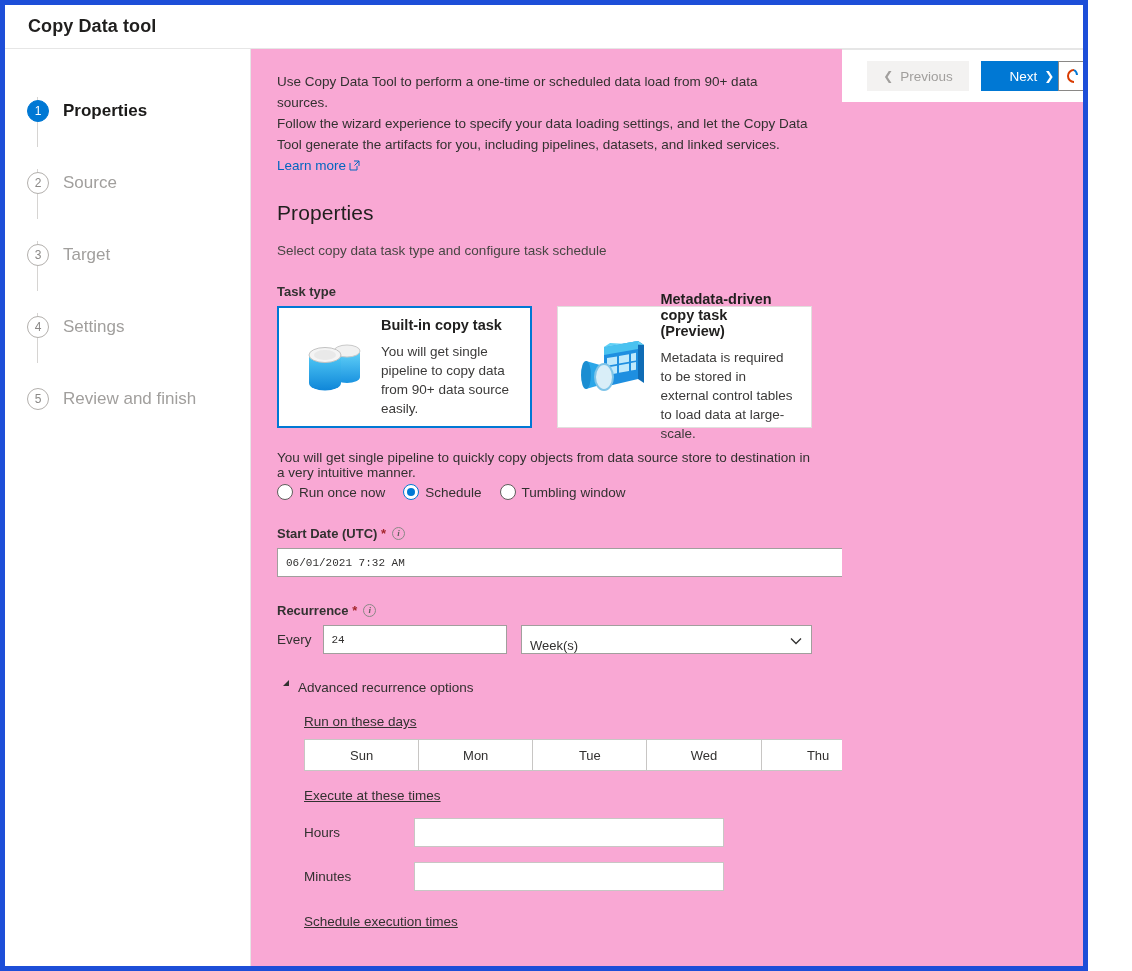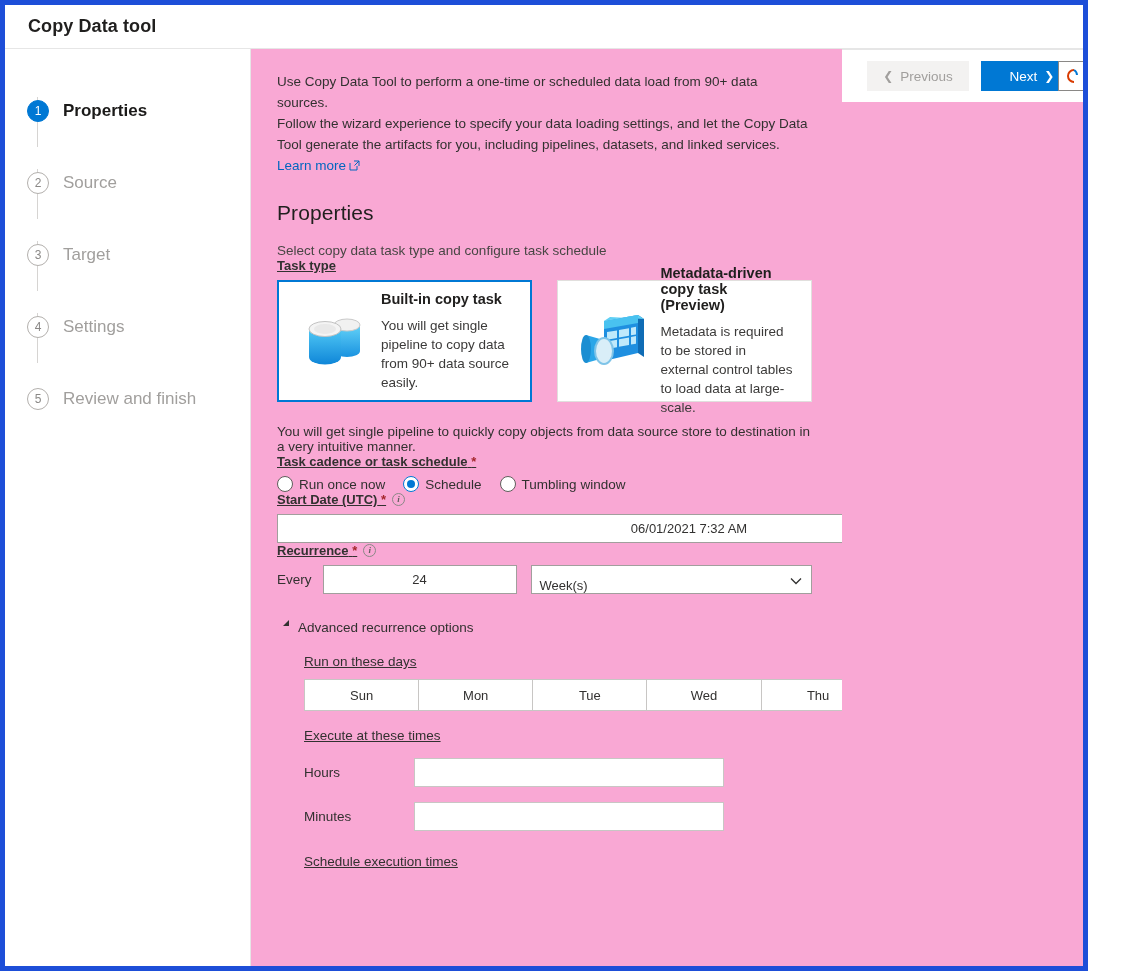--- a/index.html
+++ b/index.html
@@ -155,23 +155,23 @@
   .section-sub {
     font-size: 13.5px;
     color: #484644;
     margin-top: 18px;
   }
 
   .field-label {
     font-size: 13px;
     font-weight: bold;
     color: #323130;
+    margin-top: 26px;
     margin-bottom: 7px;
     display: block;
-    text-decoration: underline;
   }
   .req-star { color: #a4262c; font-weight: bold; }
 
   
   .cards {
     display: flex;
     gap: 25px;
   }
   .card {
     width: 405px;
@@ -276,26 +276,25 @@
     line-height: 15px;
     font-family: "Liberation Serif", serif;
   }
 
   
   .text-input {
     box-sizing: border-box;
     height: 29px;
     border: 1px solid #a19f9d;
     background: #ffffff;
-    font-size: 13px;
+    font-size: 11px;
     color: #323130;
     padding: 0 8px;
-    font-family: Liberation Sans, sans-serif;
+    font-family: Liberation Mono, monospace;
     outline: none;
-    text-align: center;
   }
   .input-wide { width: 824px; }
 
   .recur-row {
     display: flex;
     align-items: center;
     gap: 4px;
   }
   .recur-label {
     font-size: 13.5px;
@@ -578,21 +577,20 @@
               <div class="card-title">Metadata-driven copy task (Preview)</div>
               <div class="card-desc">Metadata is required to be stored in external control tables to load data at large-scale.</div>
             </div>
           </div>
 
         </div>
 
         <div class="note-line">You will get single pipeline to quickly copy objects from data source store to destination in a very intuitive manner.</div>
 
         
-        <span class="field-label"><span>Task cadence or task schedule</span> <span class="req-star">*</span></span>
 
         <div class="radio-row">
           <div class="radio-opt">
             <span class="radio-mark"></span>
             <span>Run once now</span>
           </div>
           <div class="radio-opt checked">
             <span class="radio-mark"></span>
             <span>Schedule</span>
           </div>

